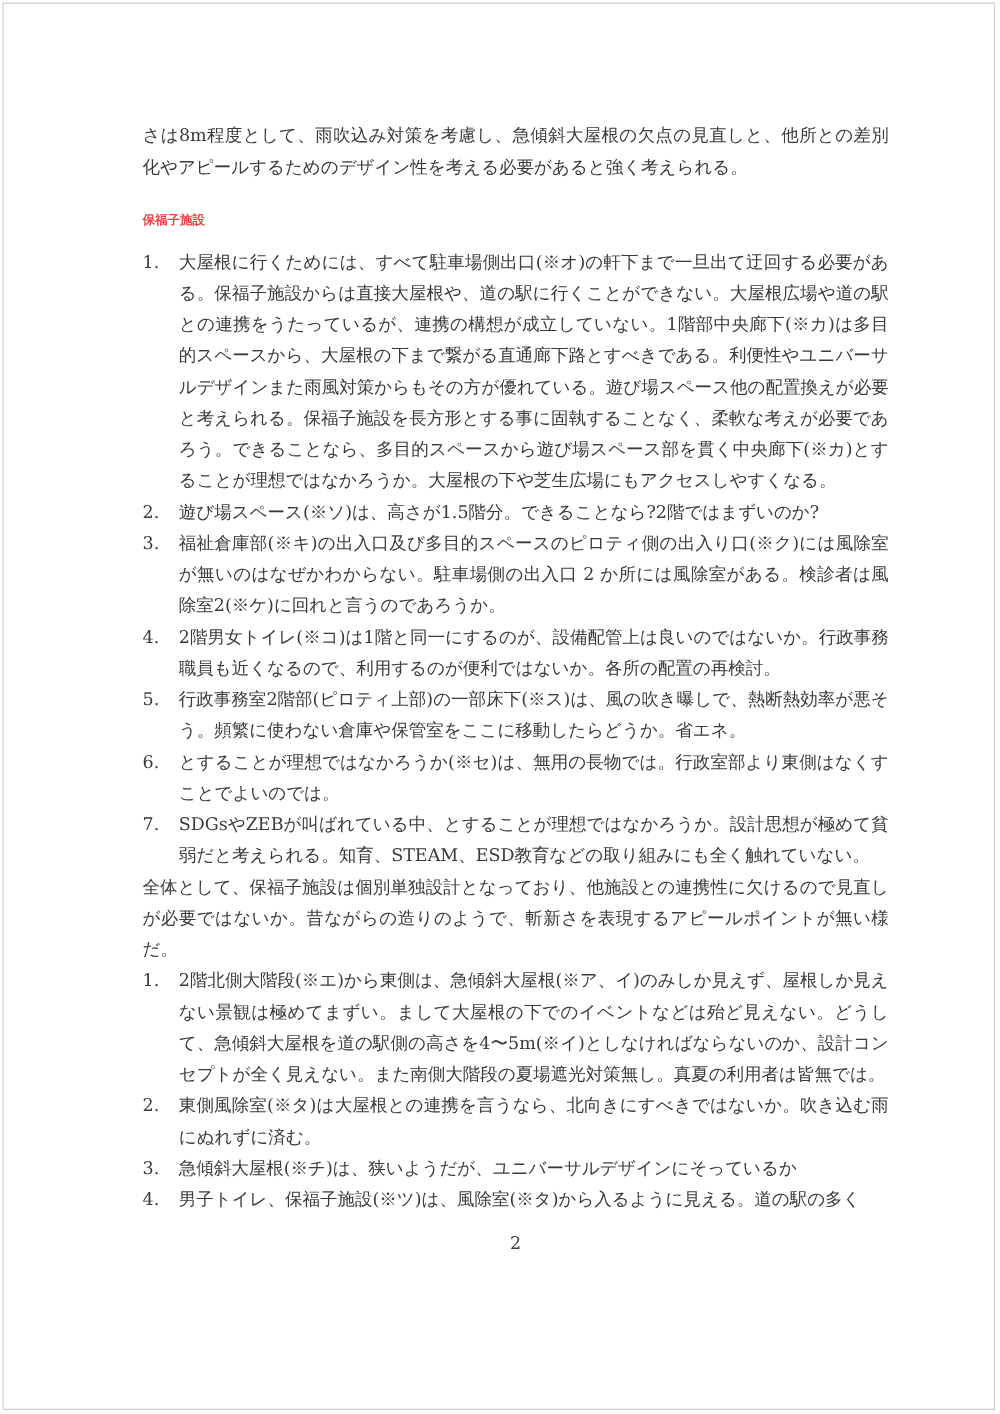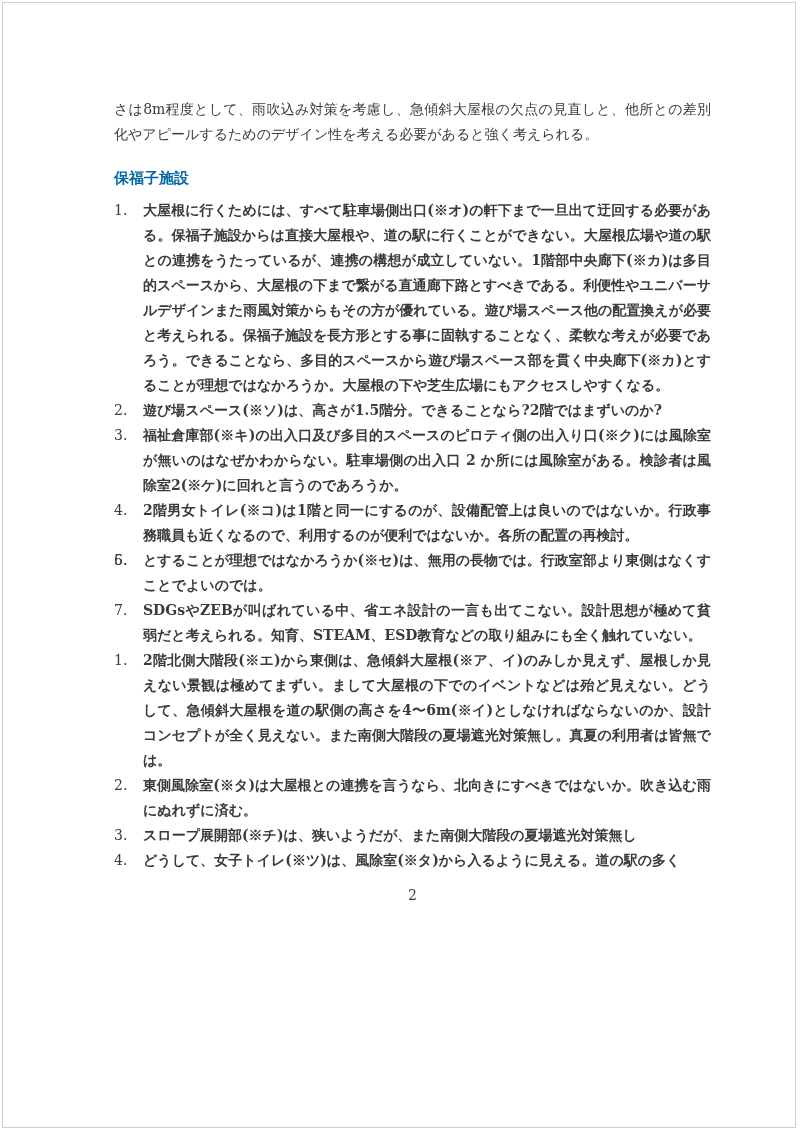--- a/index.html
+++ b/index.html
@@ -32,44 +32,43 @@
     padding: 94px 84px 0 111px;
   }
   .para {
     margin: 0;
     text-align: justify;
   }
   .intro {
     margin-bottom: 20px;
   }
   .heading {
-    font-family: Liberation Serif, serif;
+    font-family: Liberation Mono, monospace;
     font-weight: bold;
-    font-size: 15px;
-    color: #0369a1;
+    font-size: 10px;
+    color: #ef4444;
     margin: 20px 0 9px 0;
     line-height: 22px;
   }
   .heading.first {
     margin-top: 20px;
   }
   .item {
     position: relative;
     padding-left: 29px;
   }
   .item .num {
     position: absolute;
     left: 0;
     top: 0;
     width: 29px;
   }
   .item p {
     margin: 0;
     text-align: justify;
-    font-weight: bold;
   }
   .closing {
     margin: 0;
   }
   .page-number {
     margin-top: 10px;
     text-align: center;
     font-size: 14px;
     color: #3a3a3a;
   }
@@ -96,45 +95,47 @@
       <div class="item">
         <span class="num">3.</span>
         <p>福祉倉庫部(※キ)の出入口及び多目的スペースのピロティ側の出入り口(※ク)には風除室が無いのはなぜかわからない。駐車場側の出入口 2 か所には風除室がある。検診者は風除室2(※ケ)に回れと言うのであろうか。</p>
       </div>
       <div class="item">
         <span class="num">4.</span>
         <p>2階男女トイレ(※コ)は1階と同一にするのが、設備配管上は良いのではないか。行政事務職員も近くなるので、利用するのが便利ではないか。各所の配置の再検討。</p>
       </div>
       <div class="item">
         <span class="num">5.</span>
+        <p>行政事務室2階部(ピロティ上部)の一部床下(※ス)は、風の吹き曝しで、熱断熱効率が悪そう。頻繁に使わない倉庫や保管室をここに移動したらどうか。省エネ。</p>
       </div>
       <div class="item">
         <span class="num">6.</span>
         <p>とすることが理想ではなかろうか(※セ)は、無用の長物では。行政室部より東側はなくすことでよいのでは。</p>
       </div>
       <div class="item">
         <span class="num">7.</span>
-        <p>SDGsやZEBが叫ばれている中、省エネ設計の一言も出てこない。設計思想が極めて貧弱だと考えられる。知育、STEAM、ESD教育などの取り組みにも全く触れていない。</p>
+        <p>SDGsやZEBが叫ばれている中、とすることが理想ではなかろうか。設計思想が極めて貧弱だと考えられる。知育、STEAM、ESD教育などの取り組みにも全く触れていない。</p>
       </div>
 
+      <p class="para closing">全体として、保福子施設は個別単独設計となっており、他施設との連携性に欠けるので見直しが必要ではないか。昔ながらの造りのようで、斬新さを表現するアピールポイントが無い様だ。</p>
 
 
       <div class="item">
         <span class="num">1.</span>
-        <p>2階北側大階段(※エ)から東側は、急傾斜大屋根(※ア、イ)のみしか見えず、屋根しか見えない景観は極めてまずい。まして大屋根の下でのイベントなどは殆ど見えない。どうして、急傾斜大屋根を道の駅側の高さを4〜6m(※イ)としなければならないのか、設計コンセプトが全く見えない。また南側大階段の夏場遮光対策無し。真夏の利用者は皆無では。</p>
+        <p>2階北側大階段(※エ)から東側は、急傾斜大屋根(※ア、イ)のみしか見えず、屋根しか見えない景観は極めてまずい。まして大屋根の下でのイベントなどは殆ど見えない。どうして、急傾斜大屋根を道の駅側の高さを4〜5m(※イ)としなければならないのか、設計コンセプトが全く見えない。また南側大階段の夏場遮光対策無し。真夏の利用者は皆無では。</p>
       </div>
       <div class="item">
         <span class="num">2.</span>
         <p>東側風除室(※タ)は大屋根との連携を言うなら、北向きにすべきではないか。吹き込む雨にぬれずに済む。</p>
       </div>
       <div class="item">
         <span class="num">3.</span>
-        <p>スロープ展開部(※チ)は、狭いようだが、また南側大階段の夏場遮光対策無し</p>
+        <p>急傾斜大屋根(※チ)は、狭いようだが、ユニバーサルデザインにそっているか</p>
       </div>
       <div class="item">
         <span class="num">4.</span>
-        <p>どうして、女子トイレ(※ツ)は、風除室(※タ)から入るように見える。道の駅の多く</p>
+        <p>男子トイレ、保福子施設(※ツ)は、風除室(※タ)から入るように見える。道の駅の多く</p>
       </div>
 
       <div class="page-number">2</div>
     </div>
   </div>
 </div>
 
 </body></html>

